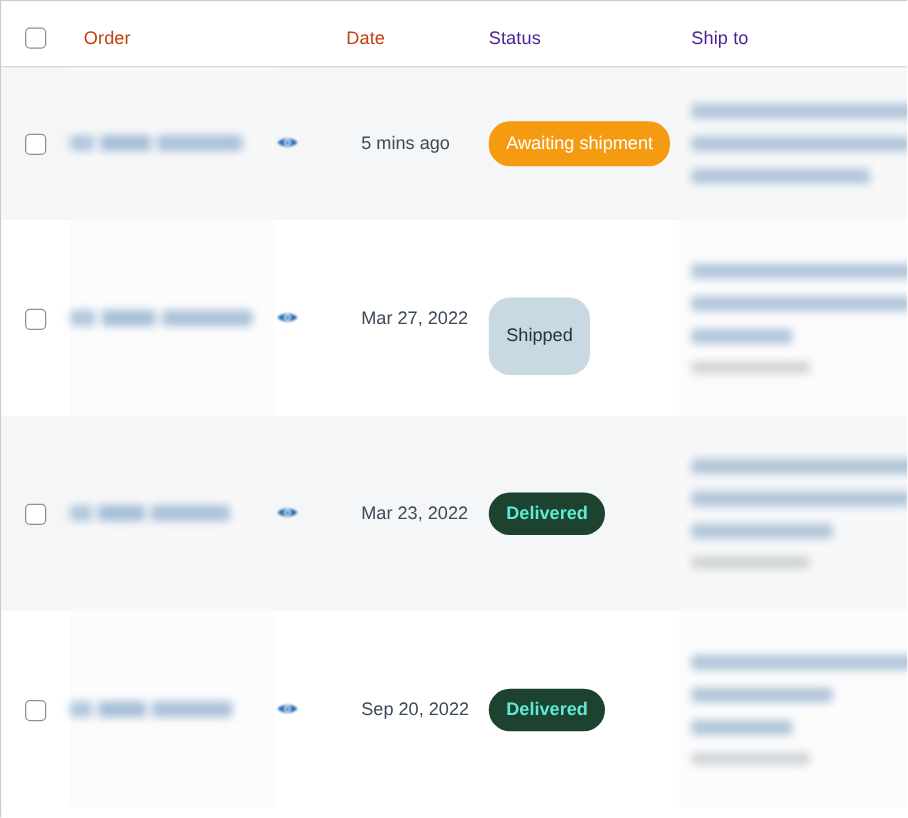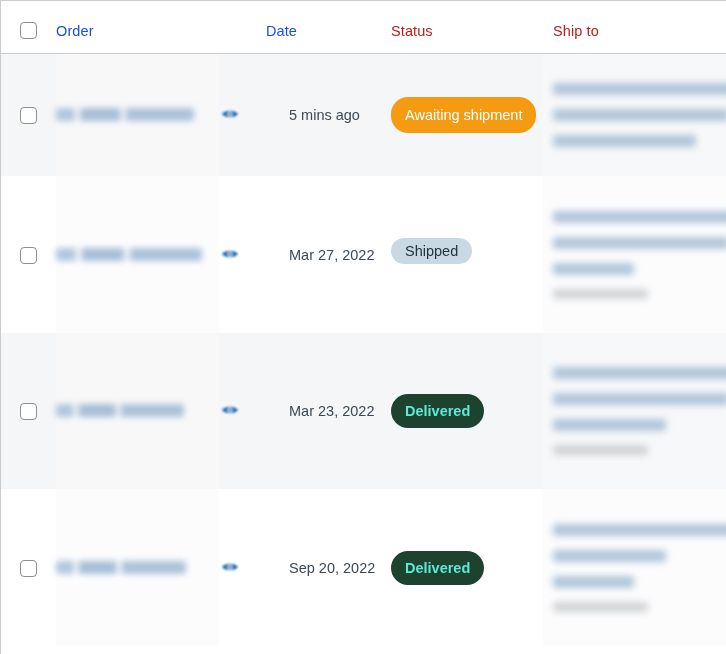--- a/index.html
+++ b/index.html
@@ -32,26 +32,27 @@
     position: relative;
     height: 53px;
     background: #ffffff;
     border-bottom: 1px solid #c9ccd0;
     box-sizing: border-box;
   }
 
   .head-label {
     font-size: 14.5px;
     line-height: 18px;
-    color: #b91c1c;
+    color: #4c1d95;
     letter-spacing: 0.1px;
     white-space: nowrap;
   }
   .head-label.link {
-    color: #1d4ed8;
+    color: #c2410c;
+    margin-left: 11px;
   }
 
   .head-inner {
     position: absolute;
     top: 21px;
   }
   .head-order  { left: 55px; }
   .head-date   { left: 265px; }
   .head-status { left: 390px; }
   .head-shipto { left: 552px; }
@@ -150,21 +151,21 @@
   .status-badge.awaiting {
     background: #f59b11;
     color: #ffffff;
     padding: 9px 14px;
     margin-top: -18px;
     font-weight: normal;
   }
   .status-badge.shipped {
     background: #c9d9e3;
     color: #26333f;
-    padding: 4px 14px;
+    padding: 22px 14px;
     margin-top: -17px;
   }
   .status-badge.delivered {
     background: #1d4230;
     color: #5eead4;
     padding: 8px 14px;
     margin-top: -17px;
     font-weight: bold;
   }
 

